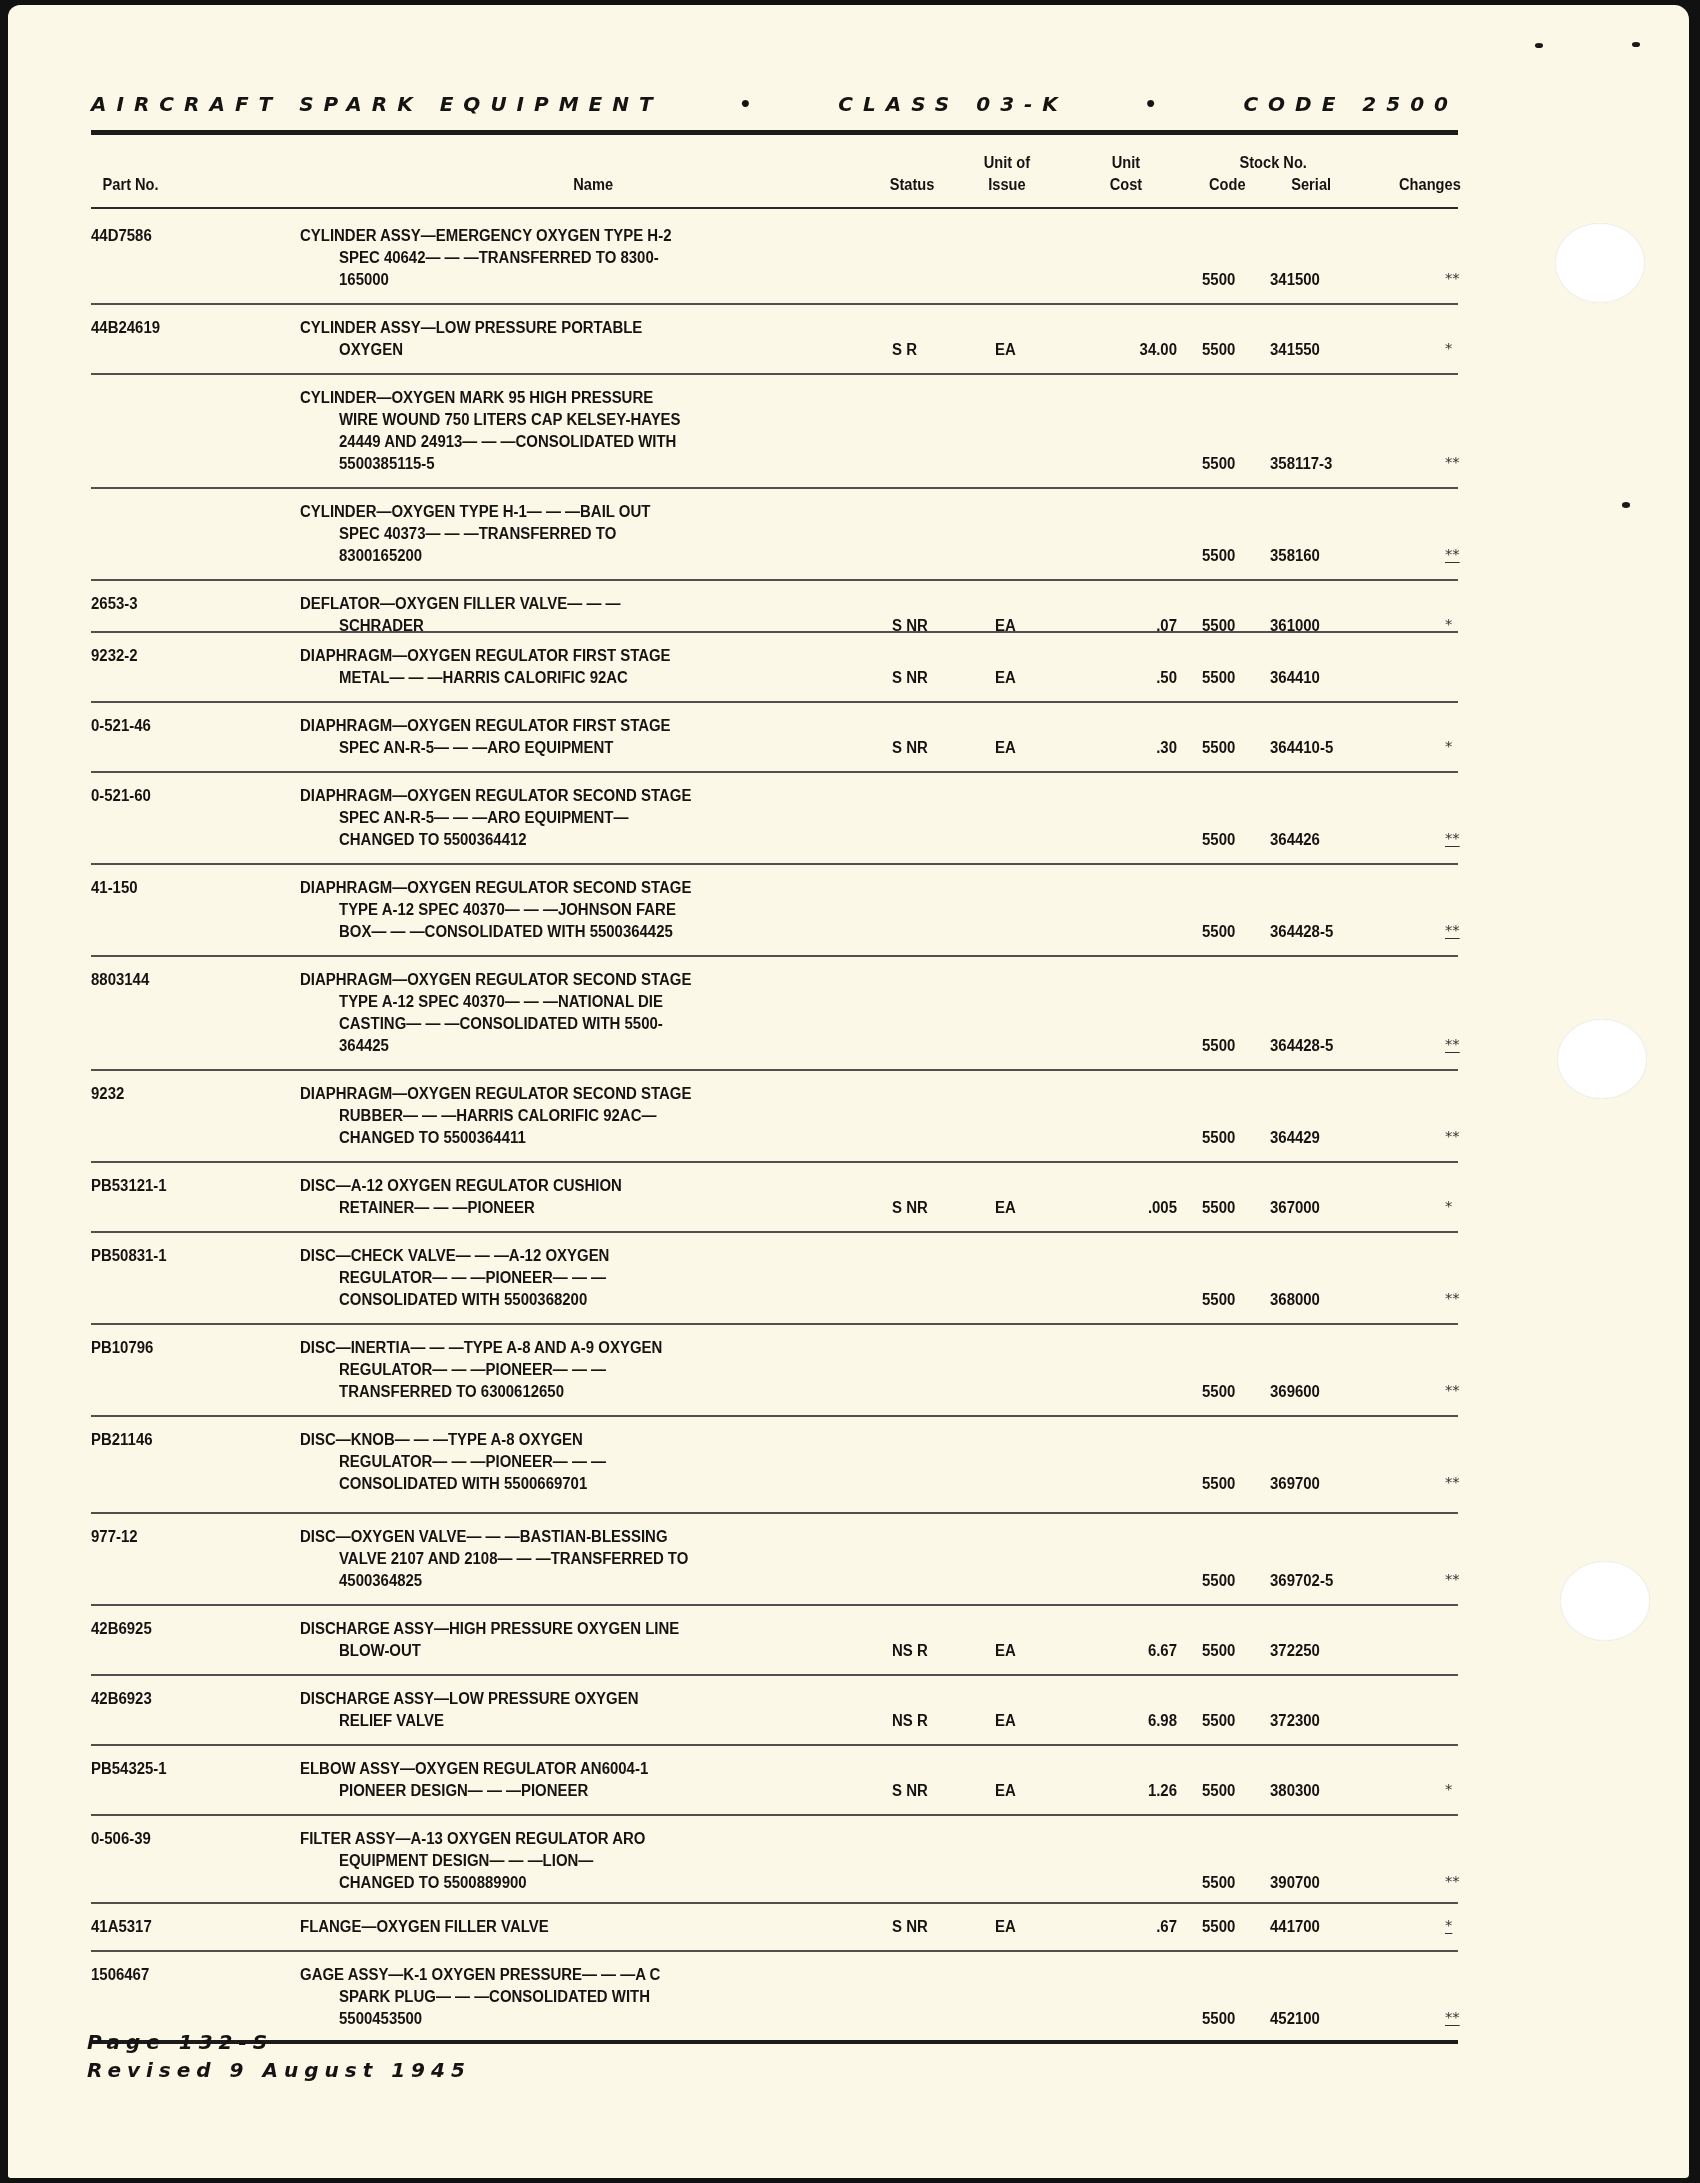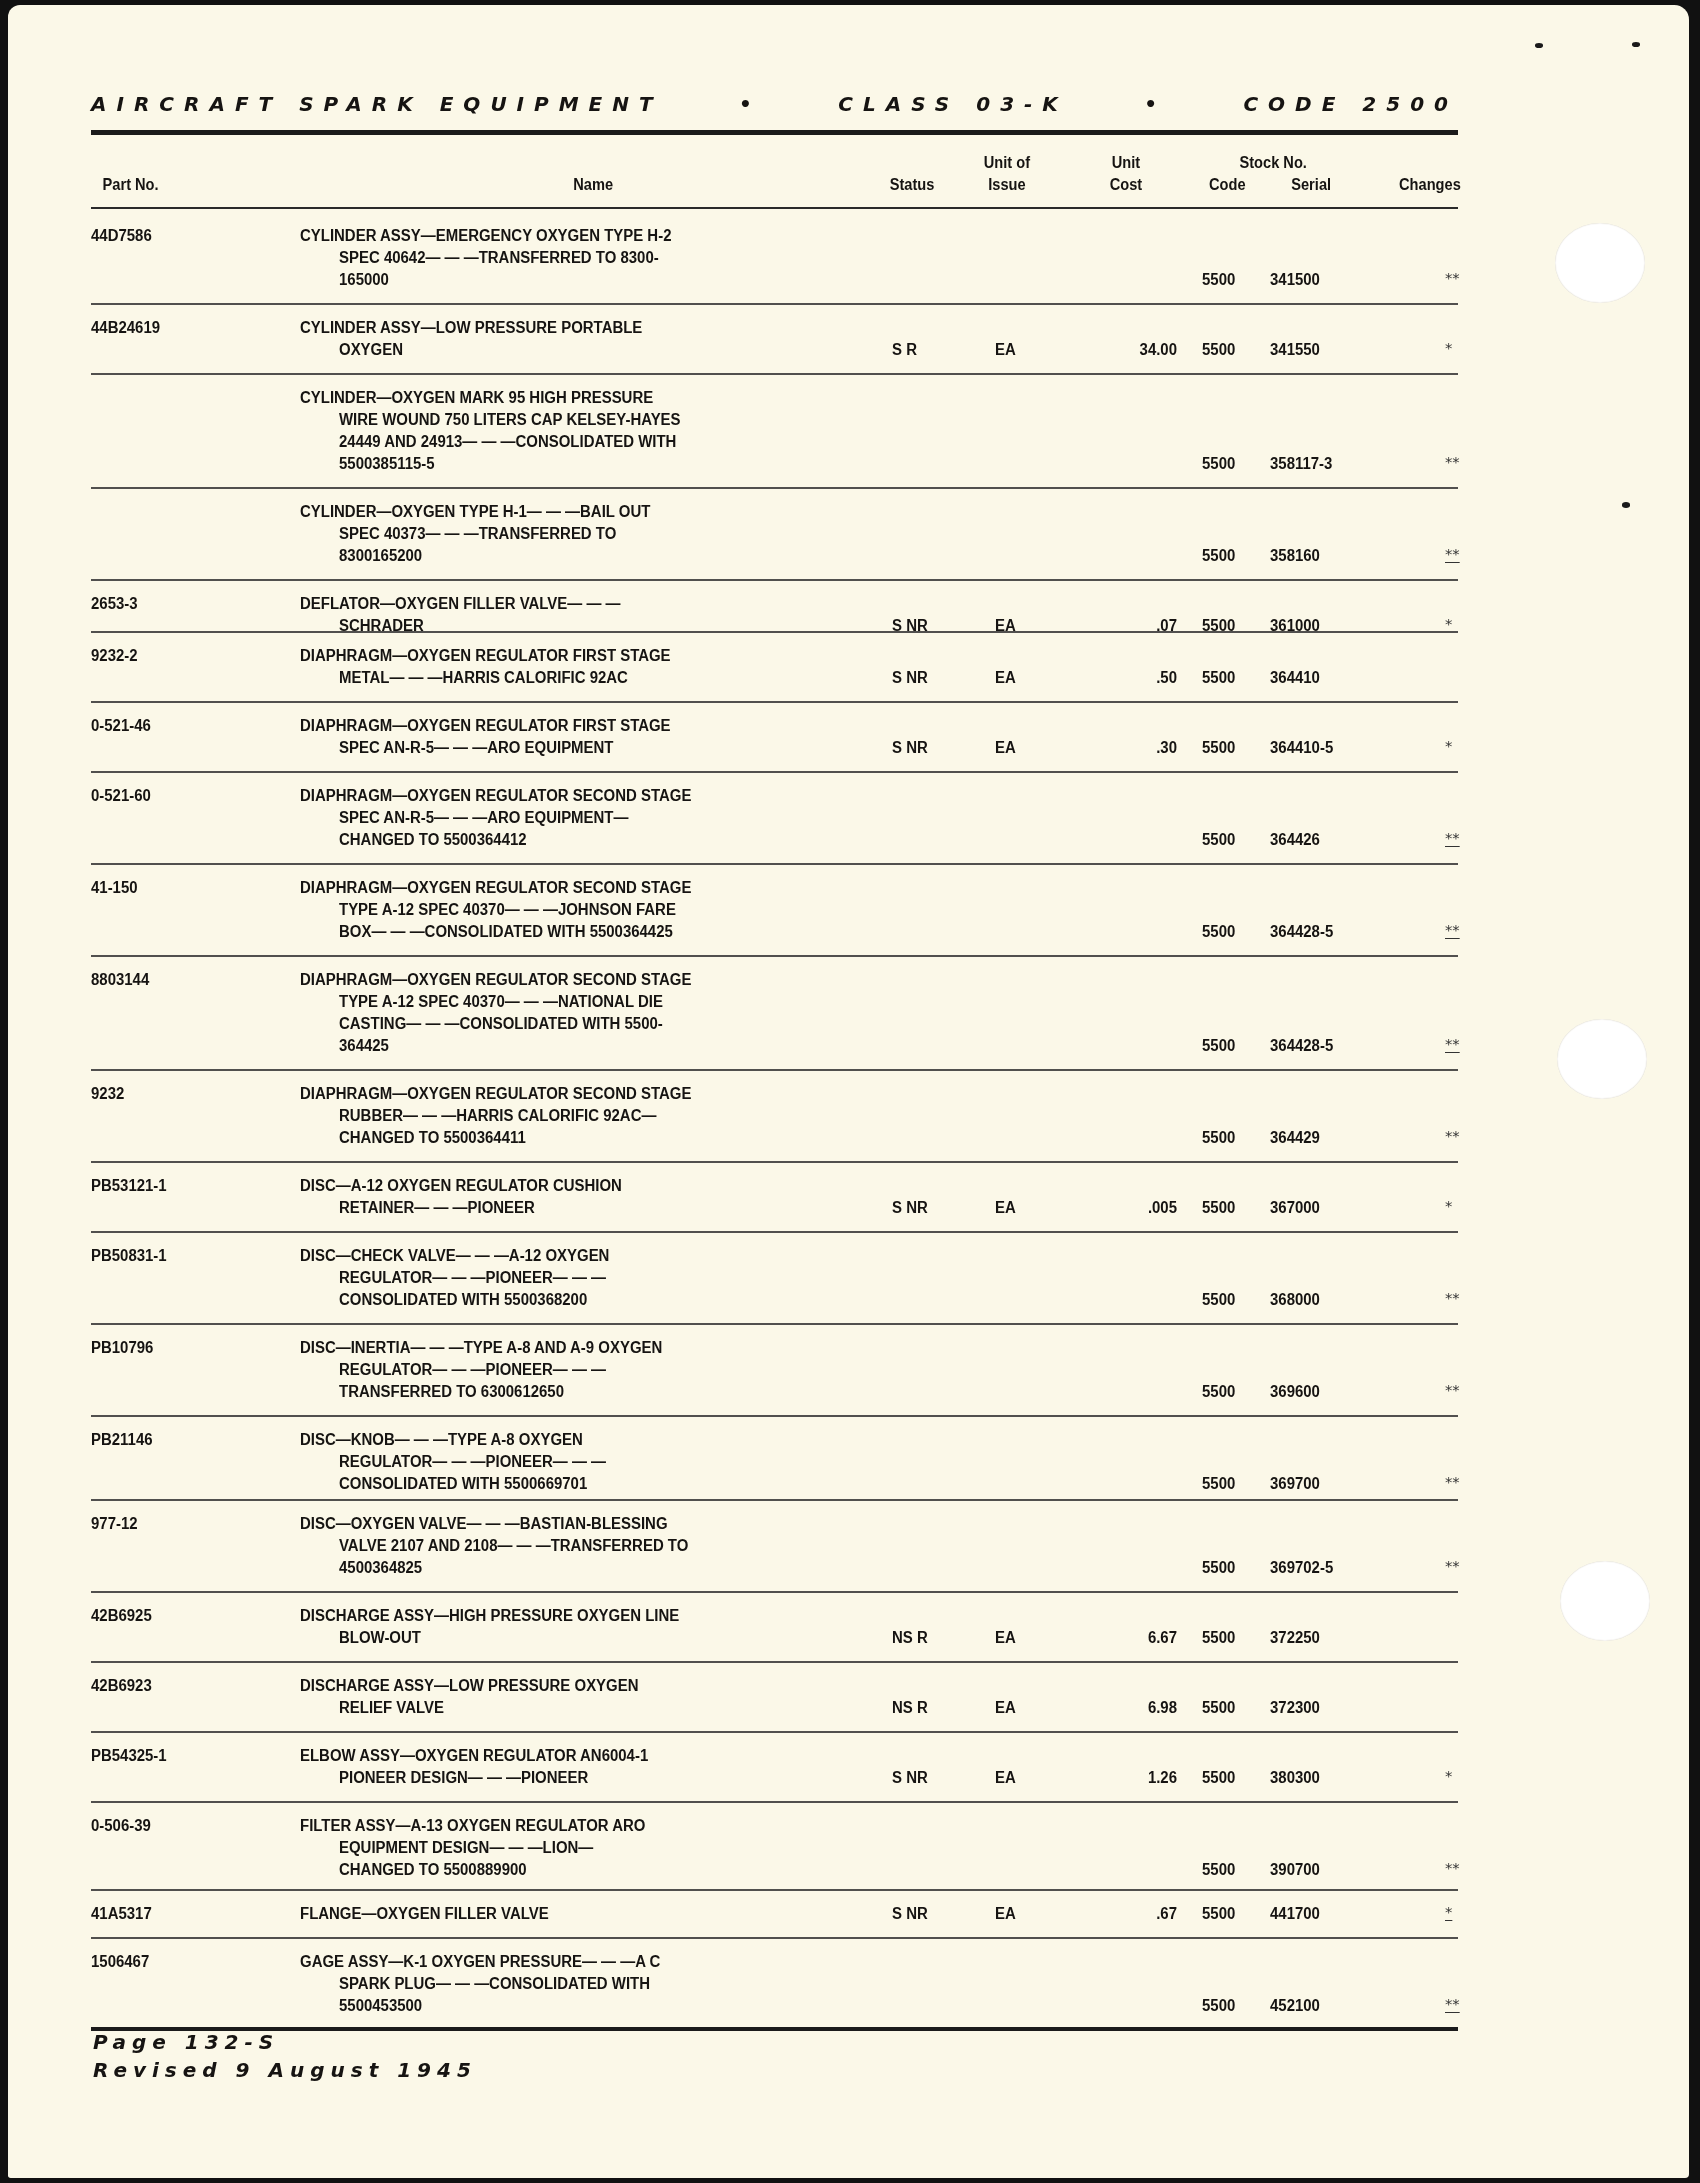--- a/index.html
+++ b/index.html
@@ -42,21 +42,21 @@
     position: absolute; font-family: "Liberation Sans", sans-serif; font-weight: bold;
     font-size: 17.4px; line-height: 22px; white-space: nowrap; transform-origin: left top;
     transform: scaleX(0.86);
   }
   .name-line { position: absolute; font-family: "Liberation Sans", sans-serif; font-weight: bold;
     font-size: 17.4px; line-height: 22px; white-space: nowrap; transform-origin: left top;
     transform: scaleX(0.86); }
   .chg { position: absolute; font-family: "DejaVu Sans", sans-serif; font-size: 14.7px; line-height: 22px; color: #333; }
   .chg.ul { text-decoration: underline; text-decoration-thickness: 1.3px; text-underline-offset: 3.4px; }
 
-  .footer-left { position: absolute; left: 85px; font-family: "DejaVu Sans", sans-serif;
+  .footer-left { position: absolute; left: 79px; font-family: "DejaVu Sans", sans-serif;
     font-weight: bold; font-style: italic; font-size: 20px; letter-spacing: 6px; white-space: nowrap; }
   .footer-right { position: absolute; right: 251px; font-family: "DejaVu Sans", sans-serif;
     font-weight: bold; font-style: italic; font-size: 20px; letter-spacing: 6.7px; white-space: nowrap; }
 </style>
 </head>
 <body>
 
 <div class="paper">
 
   <div class="punch" style="left:1547px; top:218px;"></div>
@@ -266,21 +266,21 @@
         <div class="name-line" style="left: 248px; top: 33px;">REGULATOR— — —PIONEER— — —</div>
         <div class="name-line" style="left: 248px; top: 55px;">TRANSFERRED TO 6300612650</div>
         <div class="cell" style="left: 801px; top: 55px;"></div>
         <div class="cell" style="left: 904px; top: 55px;"></div>
         <div class="cell" style="left: 985px; top: 55px; width: 101px; text-align: right; transform-origin: right top;"></div>
         <div class="cell" style="left: 1111px; top: 55px;">5500</div>
         <div class="cell" style="left: 1179px; top: 55px;">369600</div>
         <div class="chg" style="left: 1354px; top: 54px;">**</div>
         <div class="sep"></div>
       </div>
-      <div class="row" style="height: 84px; text-decoration: underline;">
+      <div class="row" style="height: 97px; text-decoration: underline;">
         <div class="cell" style="left: 0px; top: 10.7px;">PB21146</div>
         <div class="name-line" style="left: 209px; top: 10.7px;">DISC—KNOB— — —TYPE A-8 OXYGEN</div>
         <div class="name-line" style="left: 248px; top: 33px;">REGULATOR— — —PIONEER— — —</div>
         <div class="name-line" style="left: 248px; top: 55px;">CONSOLIDATED WITH 5500669701</div>
         <div class="cell" style="left: 801px; top: 55px;"></div>
         <div class="cell" style="left: 904px; top: 55px;"></div>
         <div class="cell" style="left: 985px; top: 55px; width: 101px; text-align: right; transform-origin: right top;"></div>
         <div class="cell" style="left: 1111px; top: 55px;">5500</div>
         <div class="cell" style="left: 1179px; top: 55px;">369700</div>
         <div class="chg" style="left: 1354px; top: 54px;">**</div>

